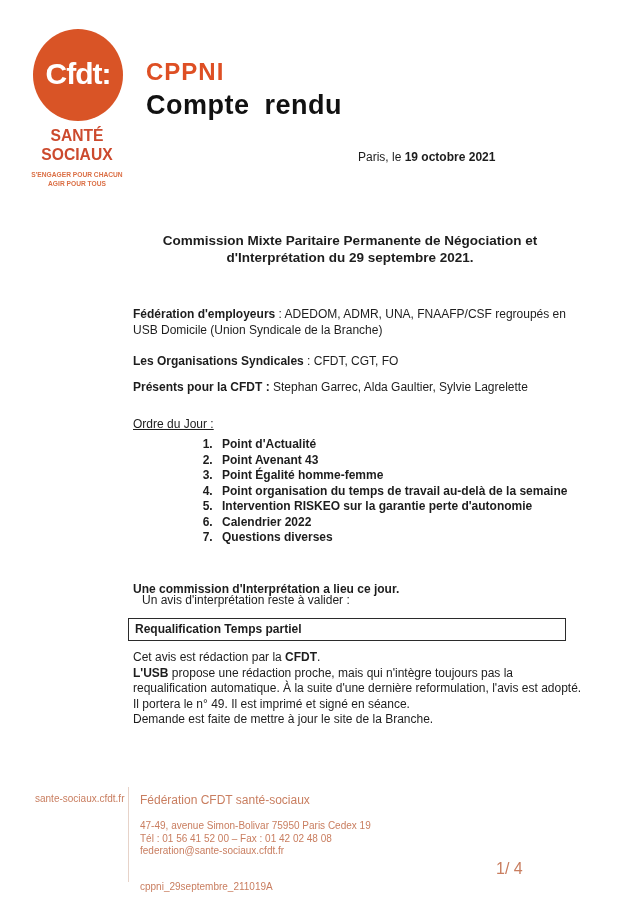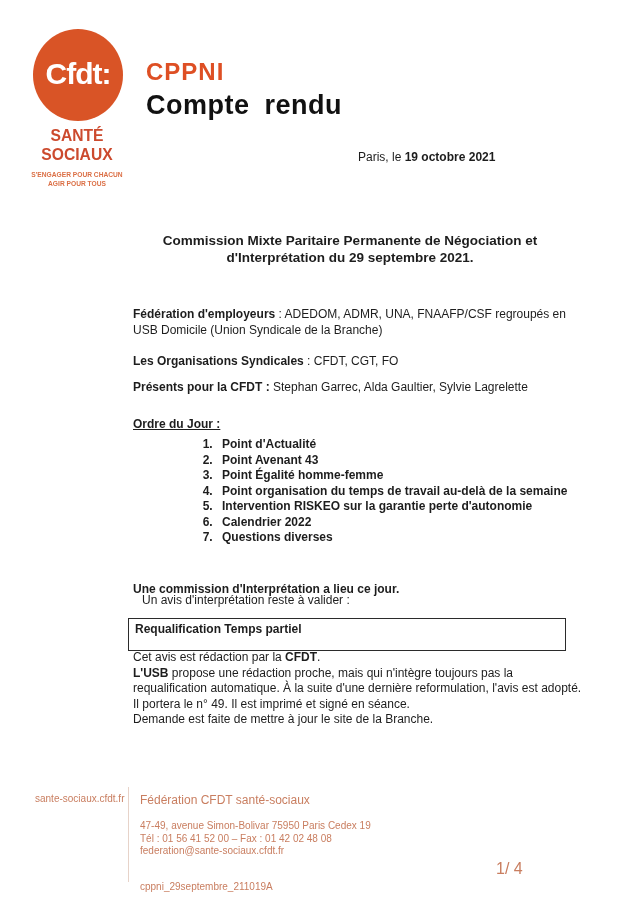--- a/index.html
+++ b/index.html
@@ -84,40 +84,40 @@
 
   
   .para { font-size: 12px; line-height: 15.5px; }
   .intro-employers { left: 133px; top: 307px; width: 440px; }
   .intro-unions    { left: 133px; top: 354px; width: 440px; }
   .intro-attendees { left: 133px; top: 380px; width: 445px; }
 
   .agenda-heading {
     left: 133px; top: 417px;
     font-size: 12px;
-    font-weight: bold;
+    font-weight: normal;
     text-decoration: underline;
   }
   .agenda-list {
     left: 200px; top: 437px; width: 400px;
     list-style-position: outside;
     padding-left: 16px;
   }
   .agenda-list li {
     font-size: 12px;
     font-weight: bold;
     line-height: 15.5px;
     padding-left: 6px;
   }
 
   .commission-note { left: 133px; top: 566px; width: 445px; font-weight: bold; margin-top: 16px; }
   .avis-note       { left: 142px; top: 593px; width: 445px; }
 
   .box-title {
-    left: 128px; top: 618px; width: 438px; height: 33px;
+    left: 128px; top: 618px; width: 438px; height: 23px;
     border: 1px solid #2b2b2b;
     font-size: 12px;
     font-weight: bold;
     line-height: 21px;
     padding-left: 6px;
   }
 
   .closing { left: 133px; top: 650px; width: 455px; }
 
   

